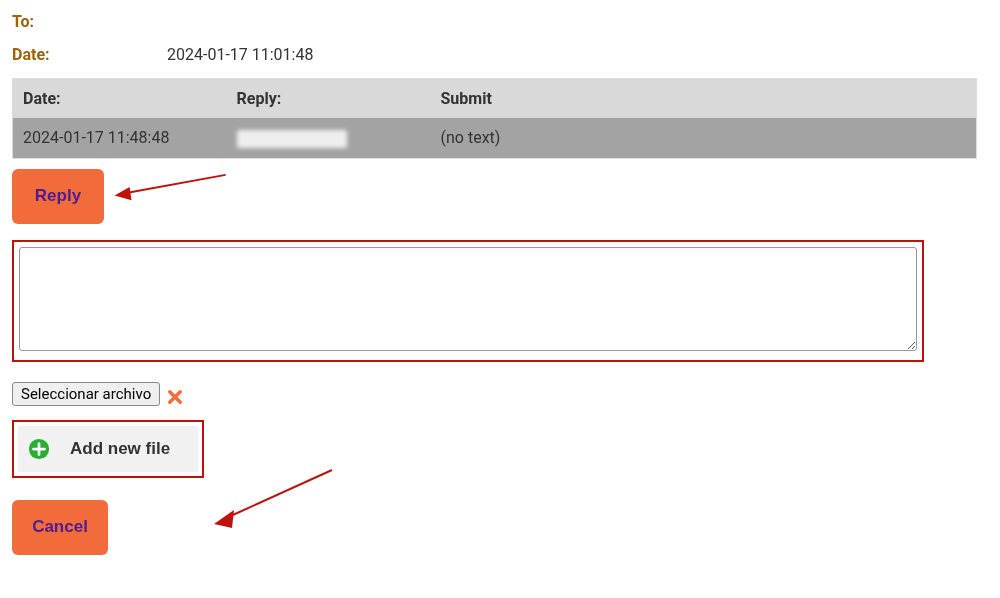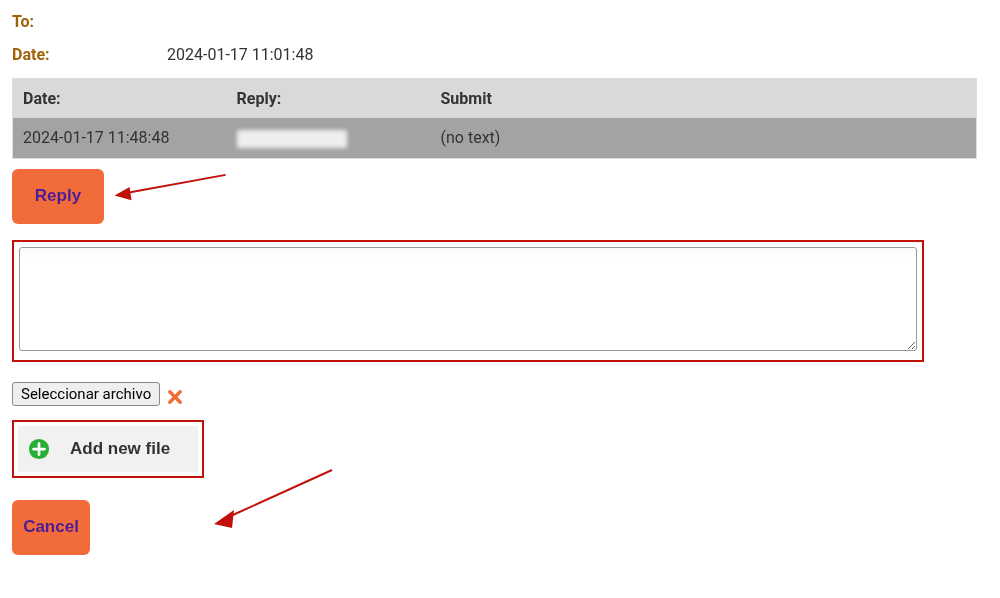--- a/index.html
+++ b/index.html
@@ -68,21 +68,21 @@
       color: #4c1d95;
       font-weight: 700;
       border: none;
       border-radius: 6px;
       padding: 0 20px;
       height: 54px;
       cursor: pointer;
       font-size: 17px;
     }
     .btn-reply { height: 55px; width: 92px; margin-top: 10px; }
-    .btn-cancel { height: 55px; width: 78px; }
+    .btn-cancel { height: 55px; width: 96px; }
     .btn-submit { height: 55px; width: 99px; margin-left: 10px; }
     .reply-arrow-wrap { position: relative; }
     .reply-arrow-svg { position:absolute; left:100px; top:14px; width:118px; height:32px; }
     .submit-arrow-svg { position:absolute; left:202px; bottom:22px; width:120px; height:65px; }
     .textarea-wrap {
       margin-top: 16px;
       position: relative;
       width: 912px;
       padding: 5px;
       border: 2px solid #c0110a;

